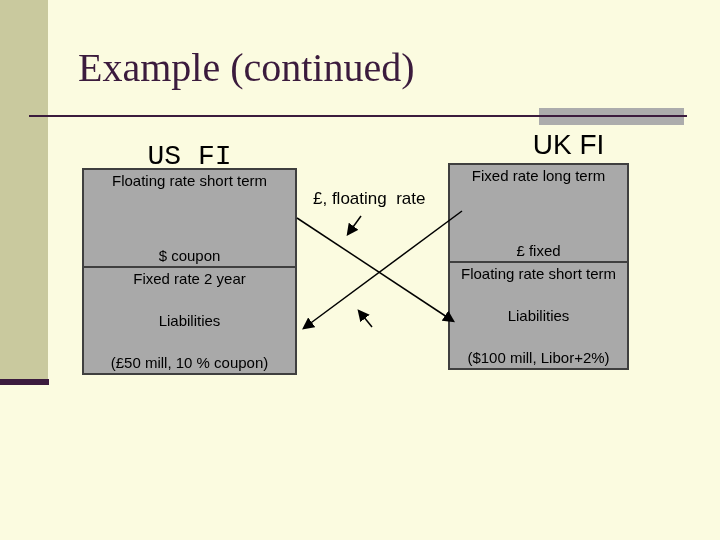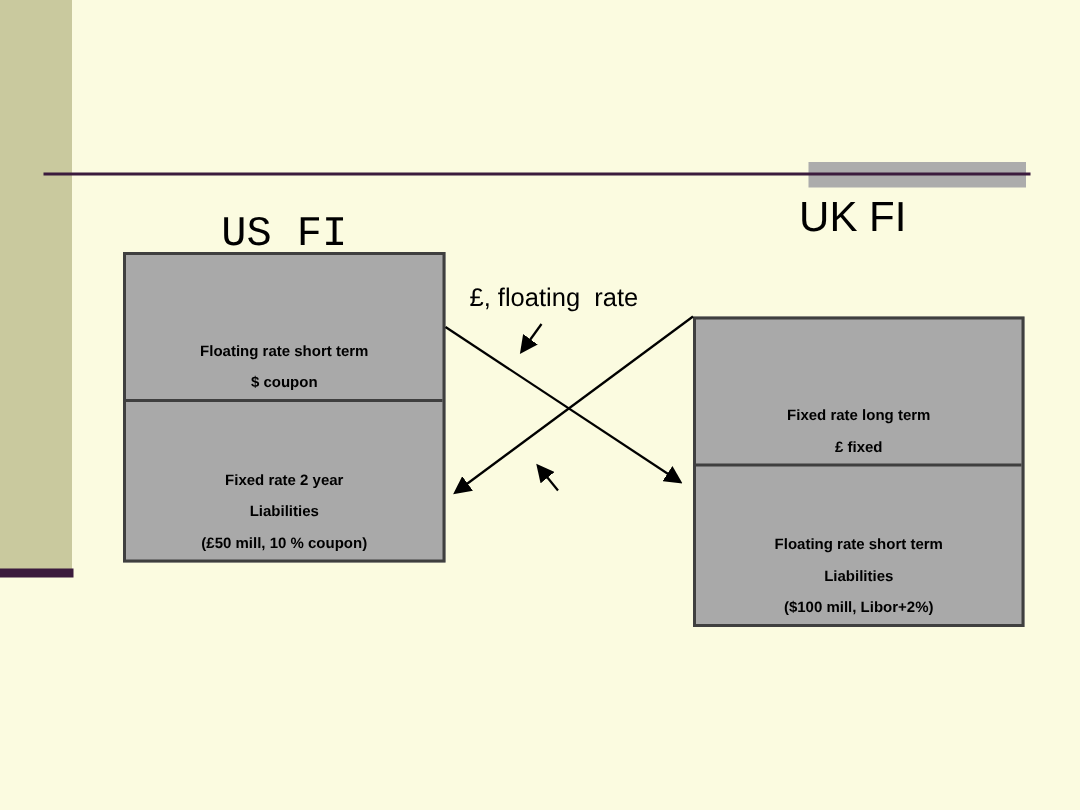--- a/index.html
+++ b/index.html
@@ -67,28 +67,28 @@
   .fi-label.us { left: 82px;  top: 141px; width: 215px; font-family: Liberation Mono, monospace; }
   .fi-label.uk { left: 458px; top: 129px; width: 221px; }
   .fi-column {
     position: absolute;
     background: var(--box-fill);
     border: 2px solid var(--box-border);
     display: flex;
     flex-direction: column;
   }
   .fi-column.us { left: 82px;  top: 168px; width: 215px; height: 207px; }
-  .fi-column.uk { left: 462px; top: 163px; width: 221px; height: 207px; margin-top: 48px; }
+  .fi-column.uk { left: 448px; top: 163px; width: 181px; height: 207px; }
   .fi-box {
     display: flex;
     flex-direction: column;
     align-items: center;
-    justify-content: flex-end;
-    font-weight: bold;
-    font-size: 10px;
+    justify-content: space-between;
+    font-weight: normal;
+    font-size: 15px;
     line-height: 21px;
     color: var(--text);
     text-align: center;
     white-space: nowrap;
   }
   .fi-box.assets { height: 98px; border-bottom: 2px solid var(--box-border); }
   .fi-box.liabilities { flex: 1; }
   .flow-label {
     position: absolute;
     font-size: 17px;
@@ -105,20 +105,21 @@
   }
 </style>
 </head>
 <body>
 
 <div class="slide">
 
   <div class="sidebar"></div>
   <div class="sidebar-footer-rule"></div>
 
+  <h1 class="title">Example (continued)</h1>
   <div class="title-rule-accent"></div>
   <div class="title-rule"></div>
 
   <div class="fi-label us">US FI</div>
   <div class="fi-label uk">UK FI</div>
 
   <div class="fi-column us">
     <div class="fi-box assets">
       <div>Floating rate short term</div>
       <div>$ coupon</div>

